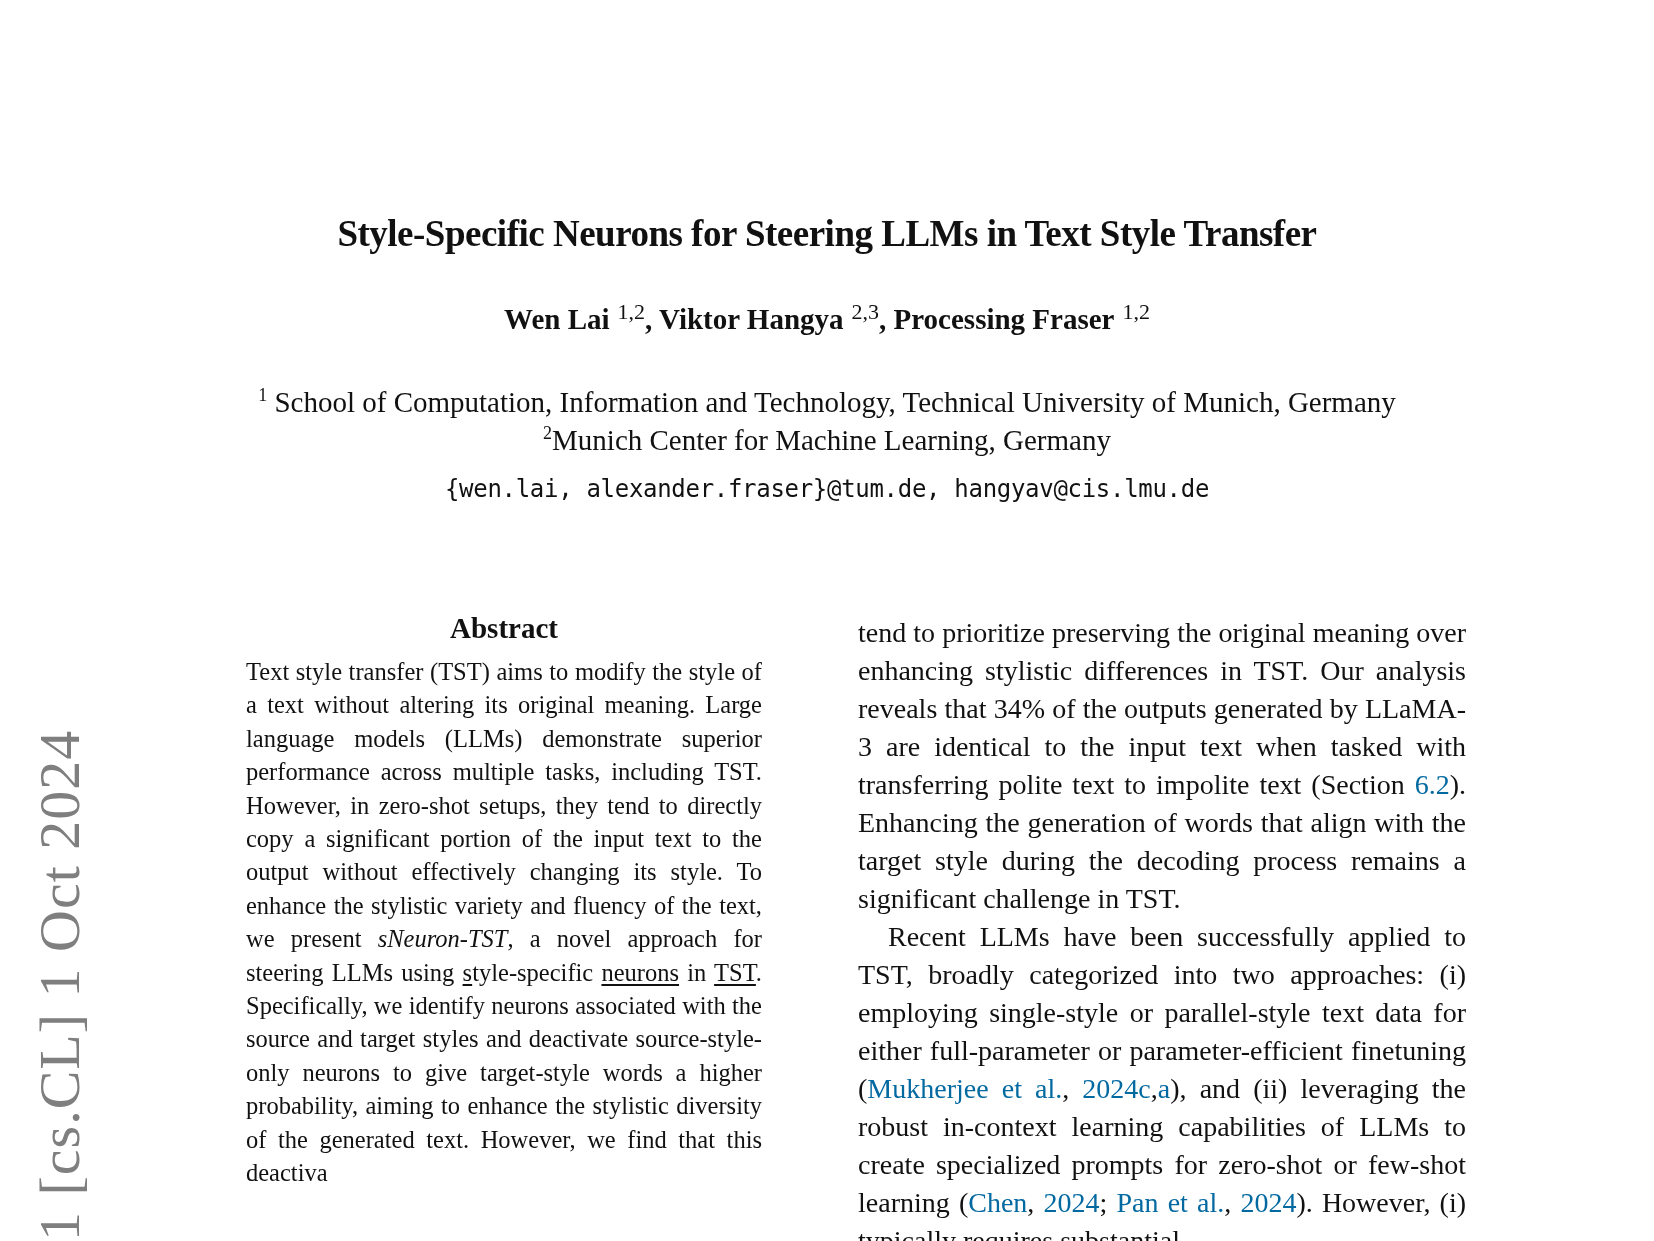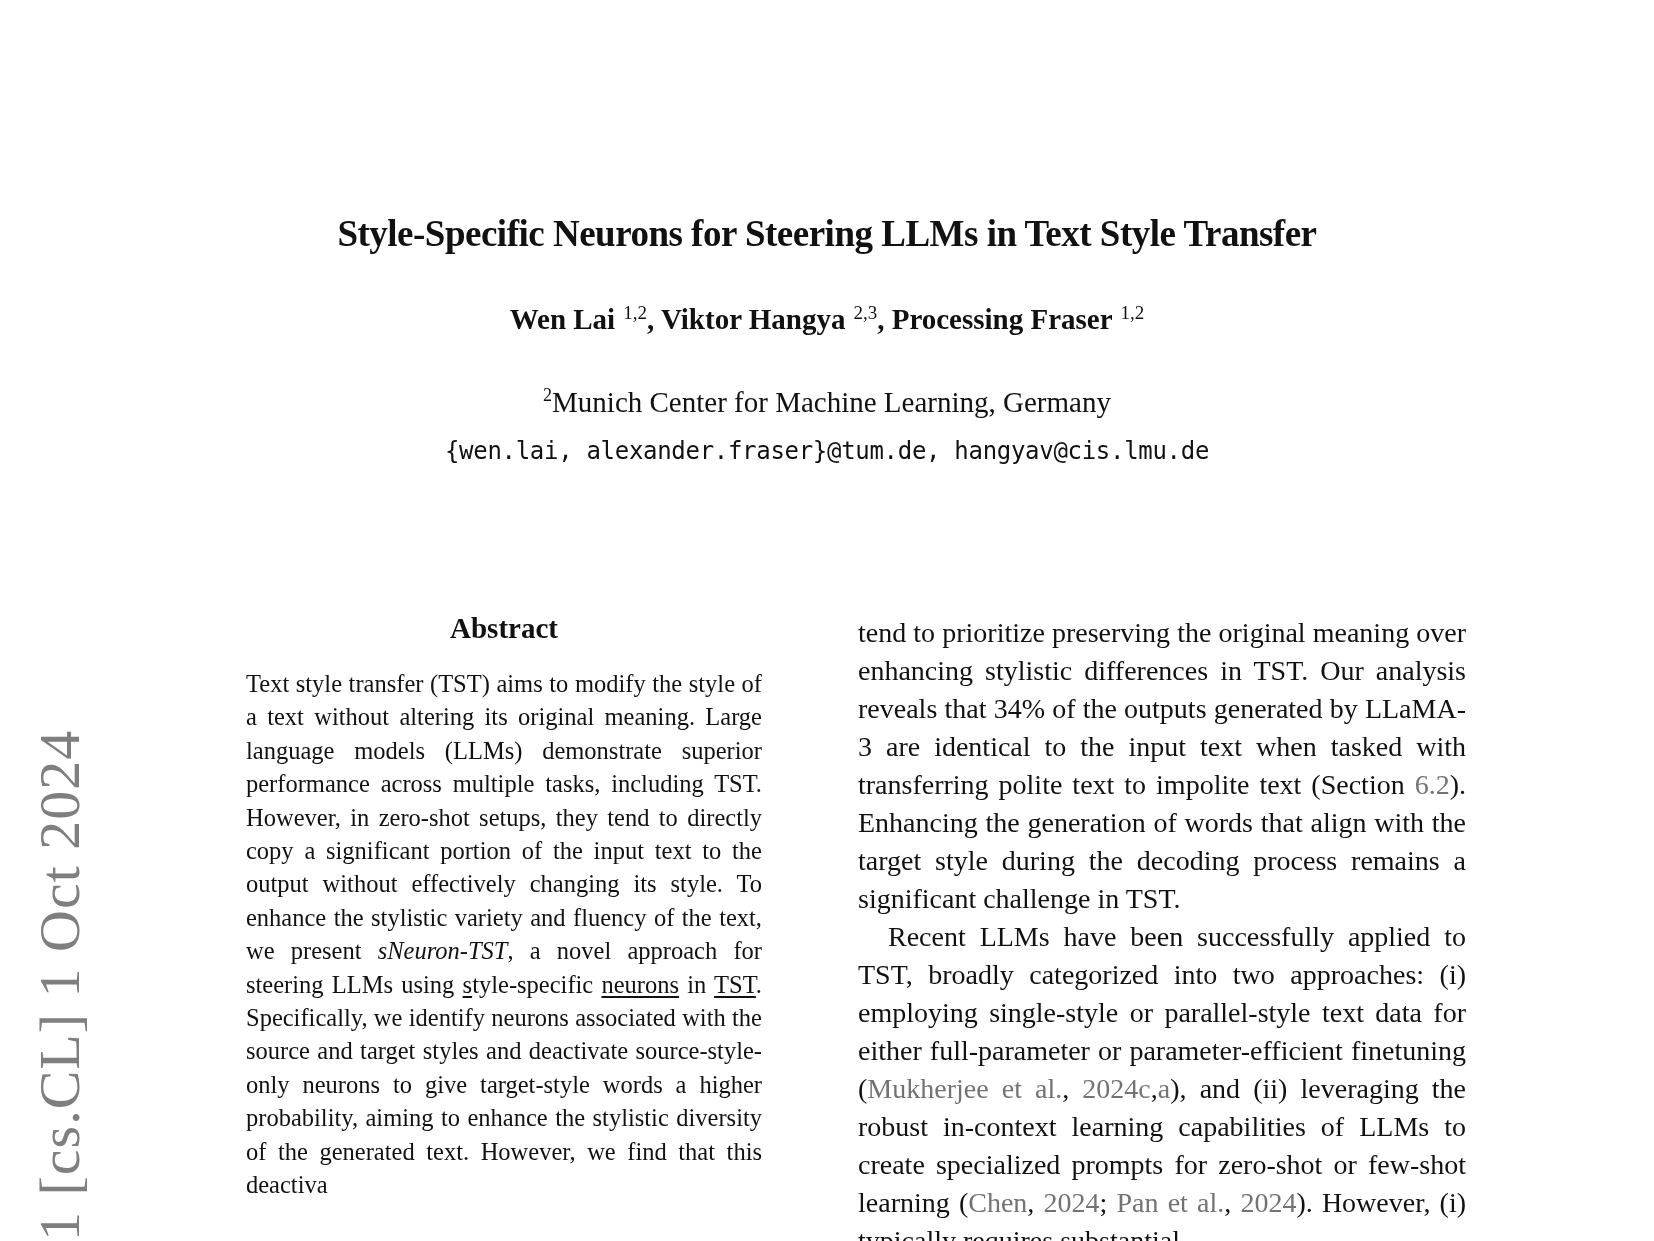--- a/index.html
+++ b/index.html
@@ -44,21 +44,21 @@
       position: absolute;
       left: 0;
       width: 1654px;
       top: 303px;
       text-align: center;
       font-size: 29px;
       font-weight: bold;
     }
     .authors sup {
       font-weight: normal;
-      font-size: 19px;
+      font-size: 22px;
       vertical-align: 10px;
       line-height: 0;
       margin-left: 8px;
     }
     .affils {
       position: absolute;
       left: 0;
       width: 1654px;
       top: 383px;
       text-align: center;
@@ -79,21 +79,21 @@
     .col-left {
       position: absolute;
       left: 246px;
       top: 612px;
       width: 516px;
     }
     .abstract-heading {
       text-align: center;
       font-size: 29px;
       font-weight: bold;
-      margin: 0 0 22px 0;
+      margin: 0 0 10px 0;
     }
     .abstract-body {
       font-size: 24.5px;
       line-height: 33.4px;
       text-align: justify;
       hyphens: manual;
     }
     .col-right {
       position: absolute;
       left: 858px;
@@ -103,40 +103,41 @@
       line-height: 38px;
       text-align: justify;
     }
     .col-right p {
       margin: 0;
     }
     .col-right p.indent {
       text-indent: 30px;
     }
     .cite {
-      color: #737373;
+      color: #0369a1;
     }
     .ul {
       text-decoration: underline;
       text-underline-offset: 3px;
     }
     em { font-style: italic; }
   </style>
 </head>
 <body>
 
 <div class="arxiv-stamp">1  [cs.CL]  1 Oct 2024</div>
 
 <h1 class="title">Style-Specific Neurons for Steering LLMs in Text Style Transfer</h1>
 
 <div class="authors">
   <span>Wen Lai</span><sup>1,2</sup><span>, </span><span>Viktor Hangya</span><sup>2,3</sup><span>, </span><span>Processing Fraser</span><sup>1,2</sup>
 </div>
 
 <div class="affils">
+  <div><sup>1</sup><span> School of Computation, Information and Technology, Technical University of Munich, Germany</span></div>
   <div><sup>2</sup><span>Munich Center for Machine Learning, Germany</span></div>
   <div class="email">{wen.lai, alexander.fraser}@tum.de, hangyav@cis.lmu.de</div>
 </div>
 
 <div class="col-left">
   <h2 class="abstract-heading">Abstract</h2>
   <div class="abstract-body"><span>Text style transfer (TST) aims to modify the style of a text without altering its original mean­ing. Large language models (LLMs) demon­strate superior performance across multiple tasks, including TST. However, in zero-shot setups, they tend to directly copy a significant portion of the input text to the output with­out effectively changing its style. To enhance the stylistic variety and fluency of the text, we present </span><em>sNeuron-TST</em><span>, a novel approach for steering LLMs using </span><span class="ul">s</span><span>tyle-specific </span><span class="ul">neurons</span><span> in </span><span class="ul">TST</span><span>. Specifically, we identify neurons asso­ciated with the source and target styles and deactivate source-style-only neurons to give target-style words a higher probability, aiming to enhance the stylistic diversity of the gener­ated text. However, we find that this deactiva­</span></div>
 </div>
 
 <div class="col-right">

